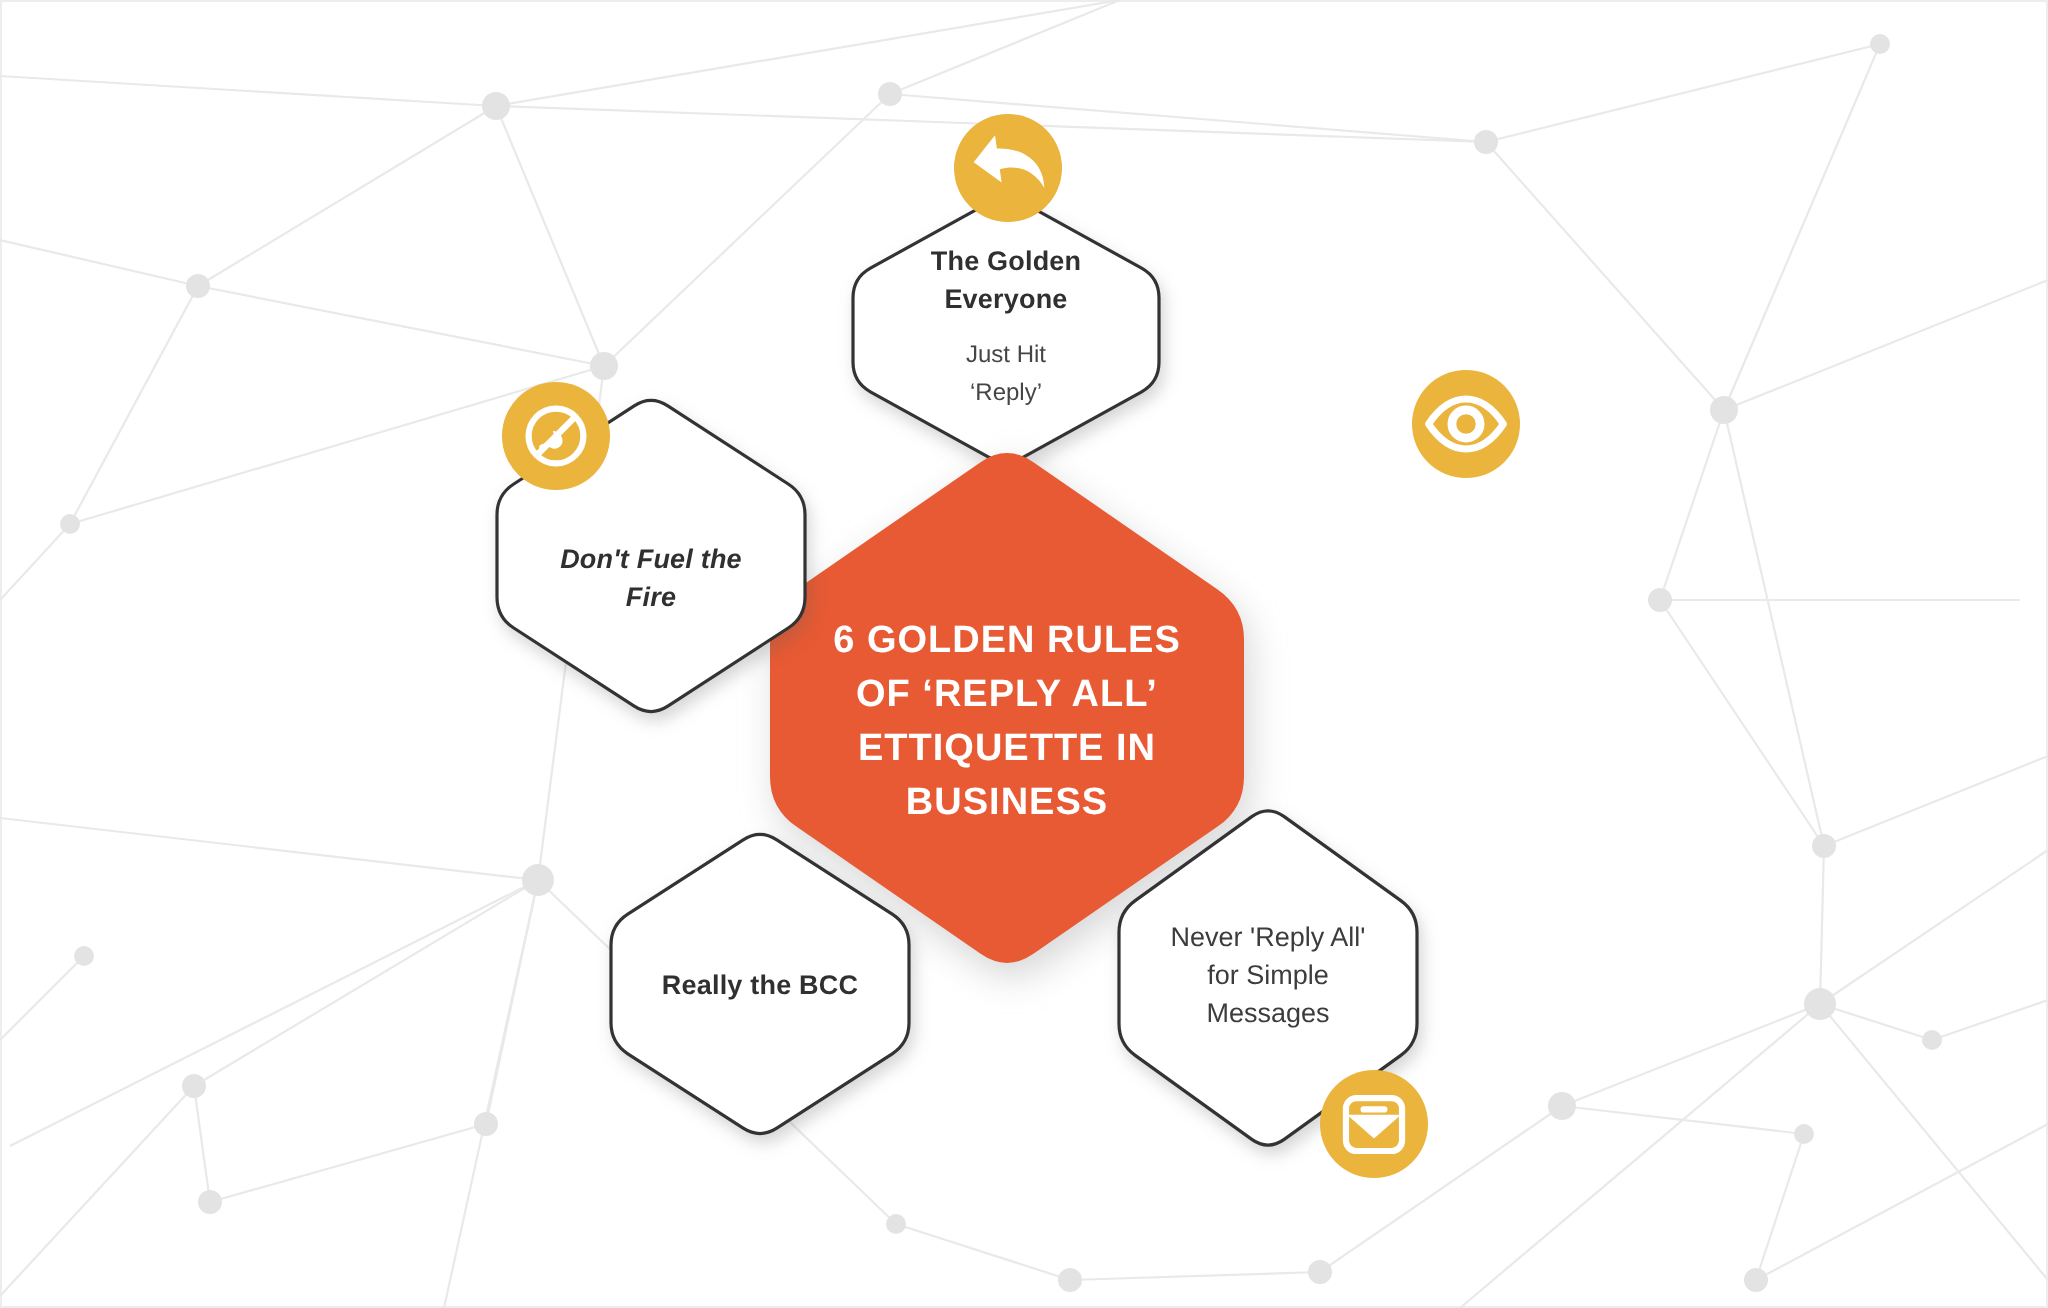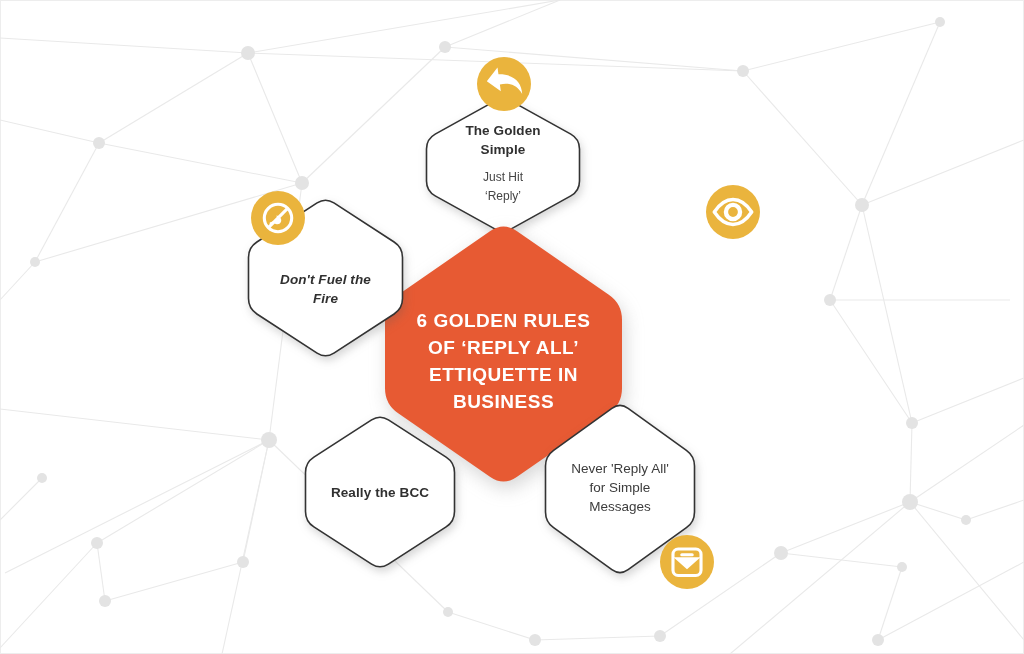--- a/index.html
+++ b/index.html
@@ -26,21 +26,21 @@
               letter-spacing:.5px;}
   #hex-top{left:425px;top:95px;width:156px;height:140px;}
   #hex-top .hex-content{padding-bottom:4px;}
   #hex-center{left:385px;top:222px;width:237px;height:264px;}
   #hex-center .hex-content{padding-top:14px;}
   #hex-left{left:247px;top:196px;width:157px;height:164px;font-style:italic;}
   #hex-left .hex-content{padding-top:22px;}
   #hex-right{left:610px;top:193px;width:150px;height:160px;}
   #hex-right .hex-content{padding-top:6px;}
   #hex-bl{left:304px;top:413px;width:152px;height:158px;}
-  #hex-br{left:544px;top:401px;width:152px;height:176px;}
+  #hex-br{left:558px;top:401px;width:152px;height:176px;}
   #hex-br .hex-content{padding-bottom:4px;}
   .icon{position:absolute;width:54px;height:54px;border-radius:50%;background:var(--yellow);}
   .icon svg{position:absolute;inset:0;width:100%;height:100%;}
   #icon-reply{left:477px;top:57px;}
   #icon-eye{left:706px;top:185px;}
   #icon-nofire{left:251px;top:191px;}
   #icon-bcc{left:354px;top:543px;}
   #icon-mail{left:660px;top:535px;}
   .yellow-fill{fill:var(--yellow);}
 </style>
@@ -120,21 +120,21 @@
       <circle cx="878" cy="640" r="6" fill="#E3E3E3"></circle>
       <circle cx="448" cy="612" r="5" fill="#E3E3E3"></circle>
     </svg>
 
   <div class="hex white" id="hex-top">
     <svg viewBox="0 0 156 140">
         <path d="M69.3 6.4 Q78.0 1.5 86.7 6.4 L145.8 39.1 Q154.5 44.0 154.5 54.0 L154.5 86.0 Q154.5 96.0 145.8 100.9 L86.7 133.6 Q78.0 138.5 69.3 133.6 L10.2 100.9 Q1.5 96.0 1.5 86.0 L1.5 54.0 Q1.5 44.0 10.2 39.1 Z"></path>
       </svg>
     <div class="hex-content">
       <div class="hex-title bold">The Golden
-Simple</div>
+Everyone</div>
       <div class="hex-sub">Just Hit
 ‘Reply’</div>
     </div>
   </div>
 
   <div class="hex orange" id="hex-center">
     <svg viewBox="0 0 237 264">
         <path d="M105.3 9.1 Q118.5 0.0 131.7 9.1 L223.8 72.7 Q237.0 81.8 237.0 97.8 L237.0 166.2 Q237.0 182.2 223.8 191.3 L131.7 254.9 Q118.5 264.0 105.3 254.9 L13.2 191.3 Q0.0 182.2 0.0 166.2 L0.0 97.8 Q0.0 81.8 13.2 72.7 Z"></path>
       </svg>
     <div class="hex-content">

